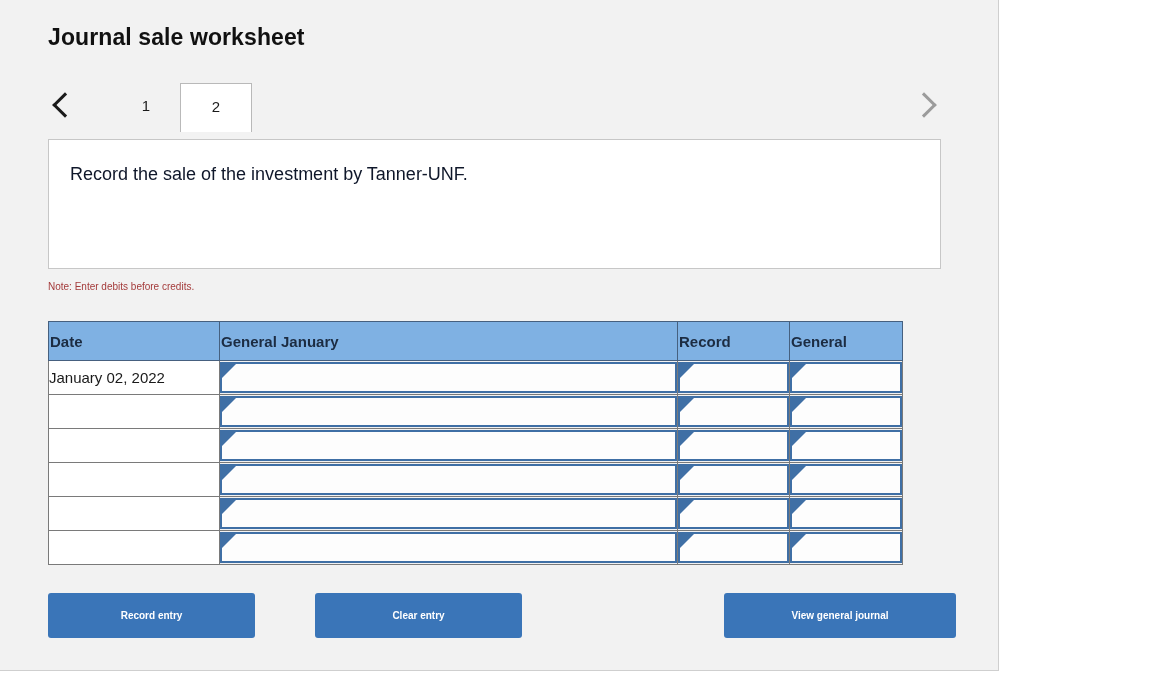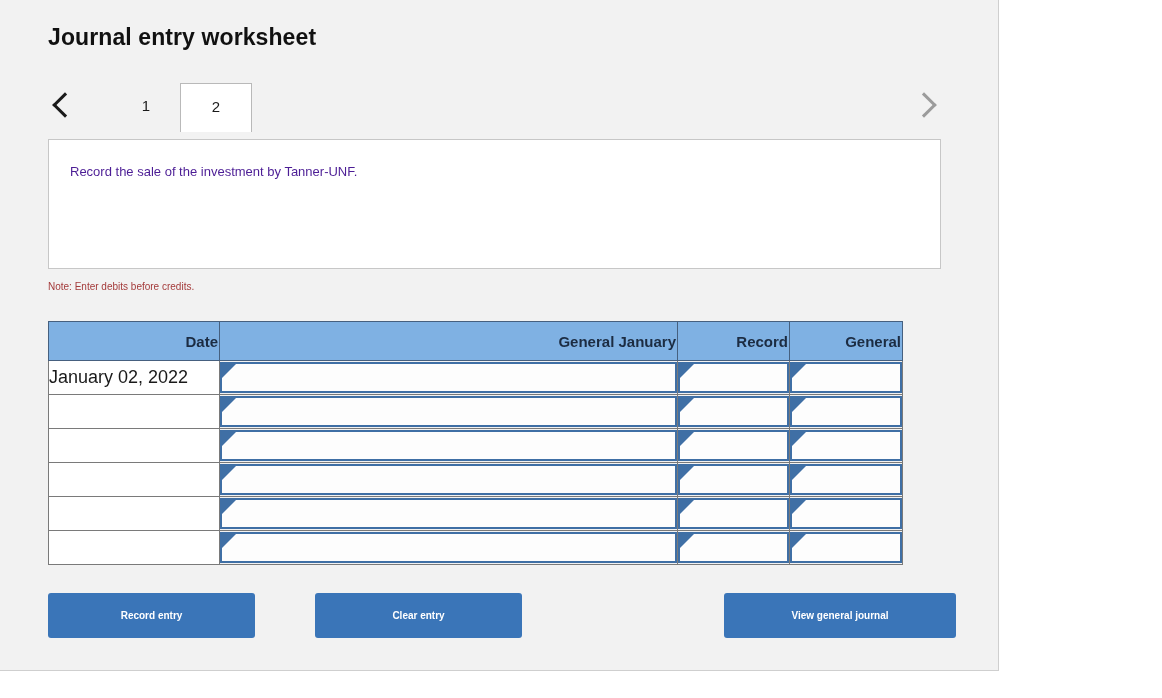--- a/index.html
+++ b/index.html
@@ -98,22 +98,22 @@
     width: 893px;
     height: 130px;
     background: #ffffff;
     border: 1px solid #c7c7c7;
     box-sizing: border-box;
   }
   #instruction-text {
     position: absolute;
     left: 21px;
     top: 24px;
-    font-size: 13px;
-    color: #4c1d95;
+    font-size: 18px;
+    color: #0f172a;
   }
 
   
   #note-text {
     position: absolute;
     left: 48px;
     top: 281px;
     font-size: 10px;
     color: #a43b3b;
   }
@@ -129,32 +129,32 @@
     background: #ffffff;
   }
   #journal-table th {
     background: #7fb1e3;
     color: #1c2c42;
     font-size: 15px;
     font-weight: bold;
     height: 39px;
     border: 1px solid #46607f;
     box-sizing: border-box;
-    text-align: right;
+    text-align: left;
   }
   #journal-table td {
     height: 34px;
     border: 1px solid #7a7a7a;
     box-sizing: border-box;
     padding: 0;
     vertical-align: middle;
   }
   td.date-cell {
     text-align: left;
-    font-size: 18px;
+    font-size: 15px;
     color: #1a1a1a;
     padding: 0 8px;
     background: #ffffff;
   }
   td.field-cell {
     border: none;
     padding: 0;
     background: #f2f2f2;
   }
   .cell-input {
@@ -192,21 +192,21 @@
   }
   #btn-record { left: 48px;  top: 593px; width: 207px; }
   #btn-clear  { left: 315px; top: 593px; width: 207px; }
   #btn-view   { left: 724px; top: 593px; width: 232px; }
 </style>
 </head>
 <body>
 
 <div id="page">
 
-  <div id="worksheet-title">Journal entry worksheet</div>
+  <div id="worksheet-title">Journal sale worksheet</div>
 
   <div id="tabstrip">
     <div class="nav-chevron" id="nav-prev">
       <span class="chev"></span>
     </div>
     <div class="tab" id="tab-1">1</div>
     <div class="tab" id="tab-2">2</div>
     <div class="nav-chevron" id="nav-next">
       <span class="chev"></span>
     </div>

